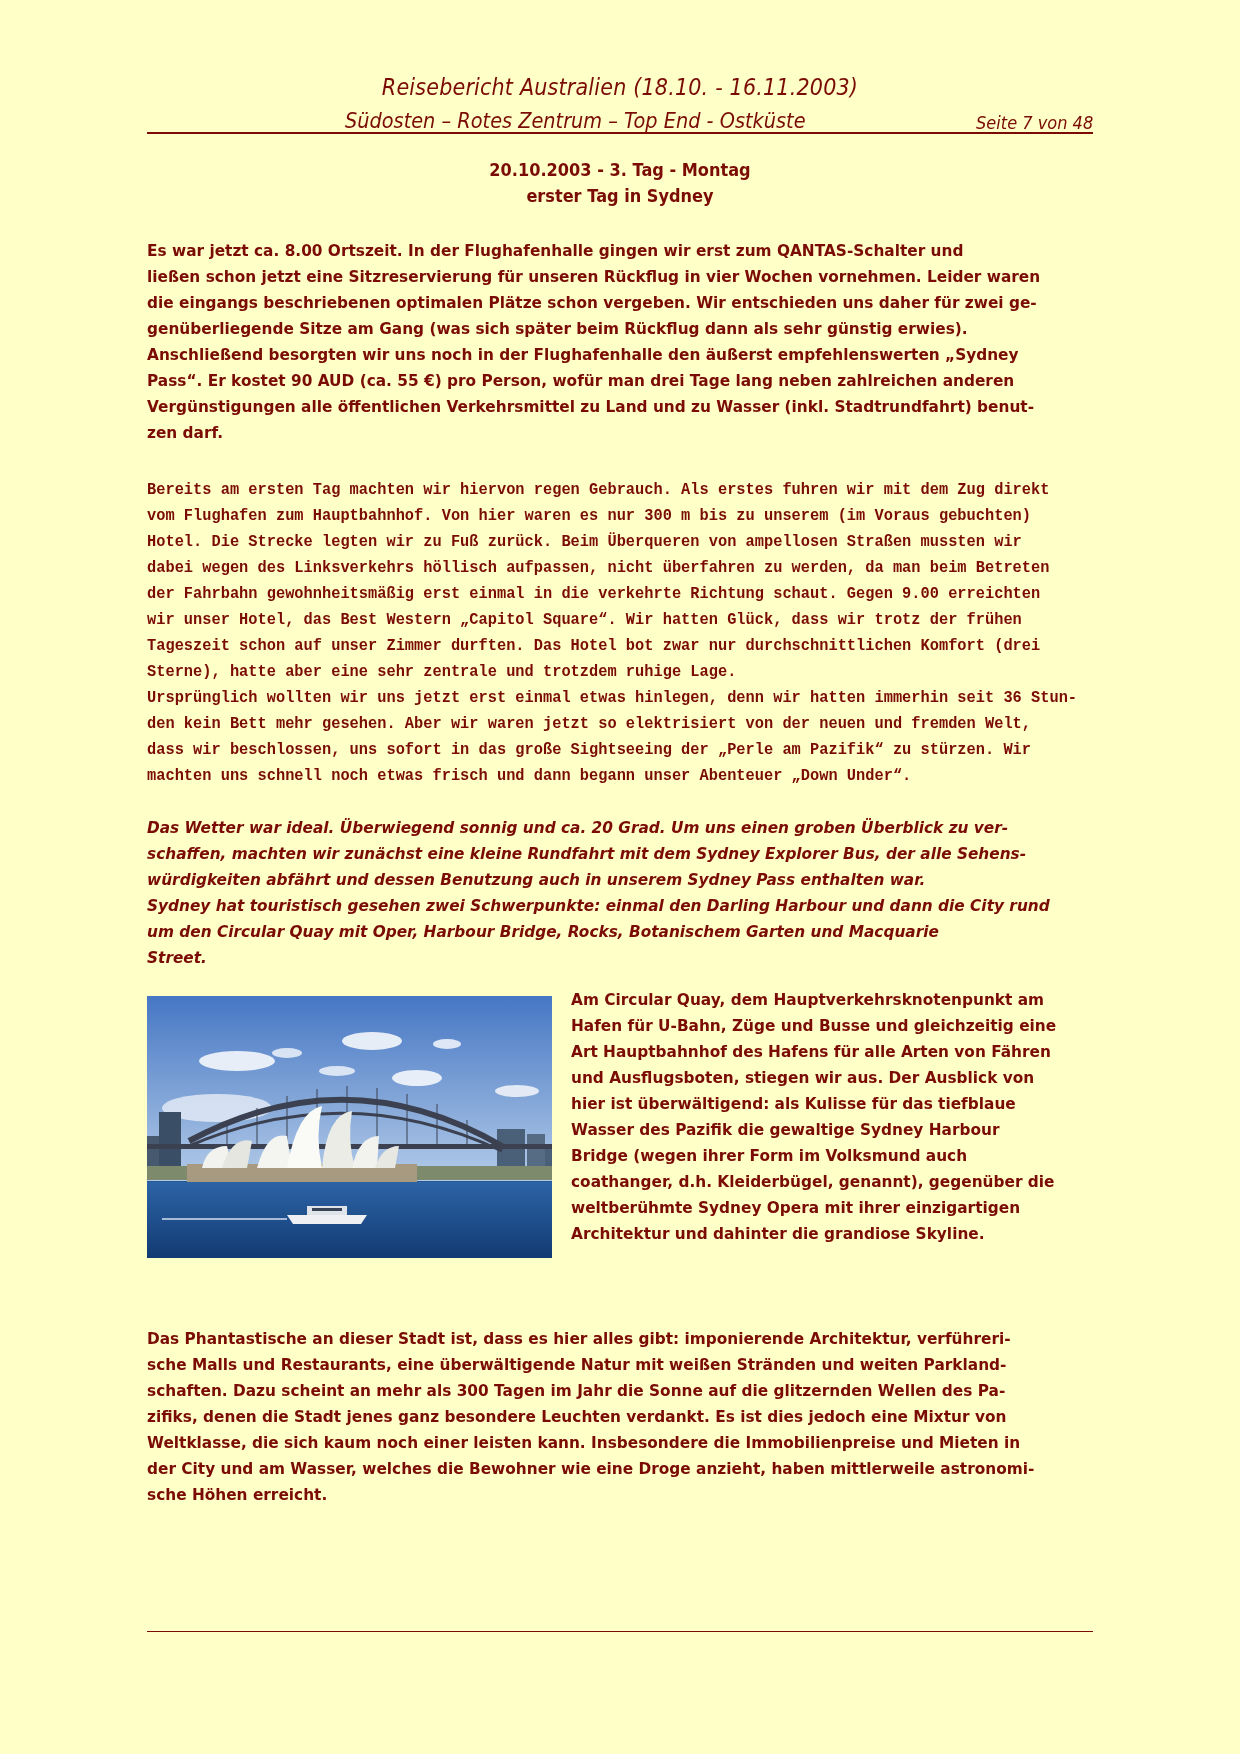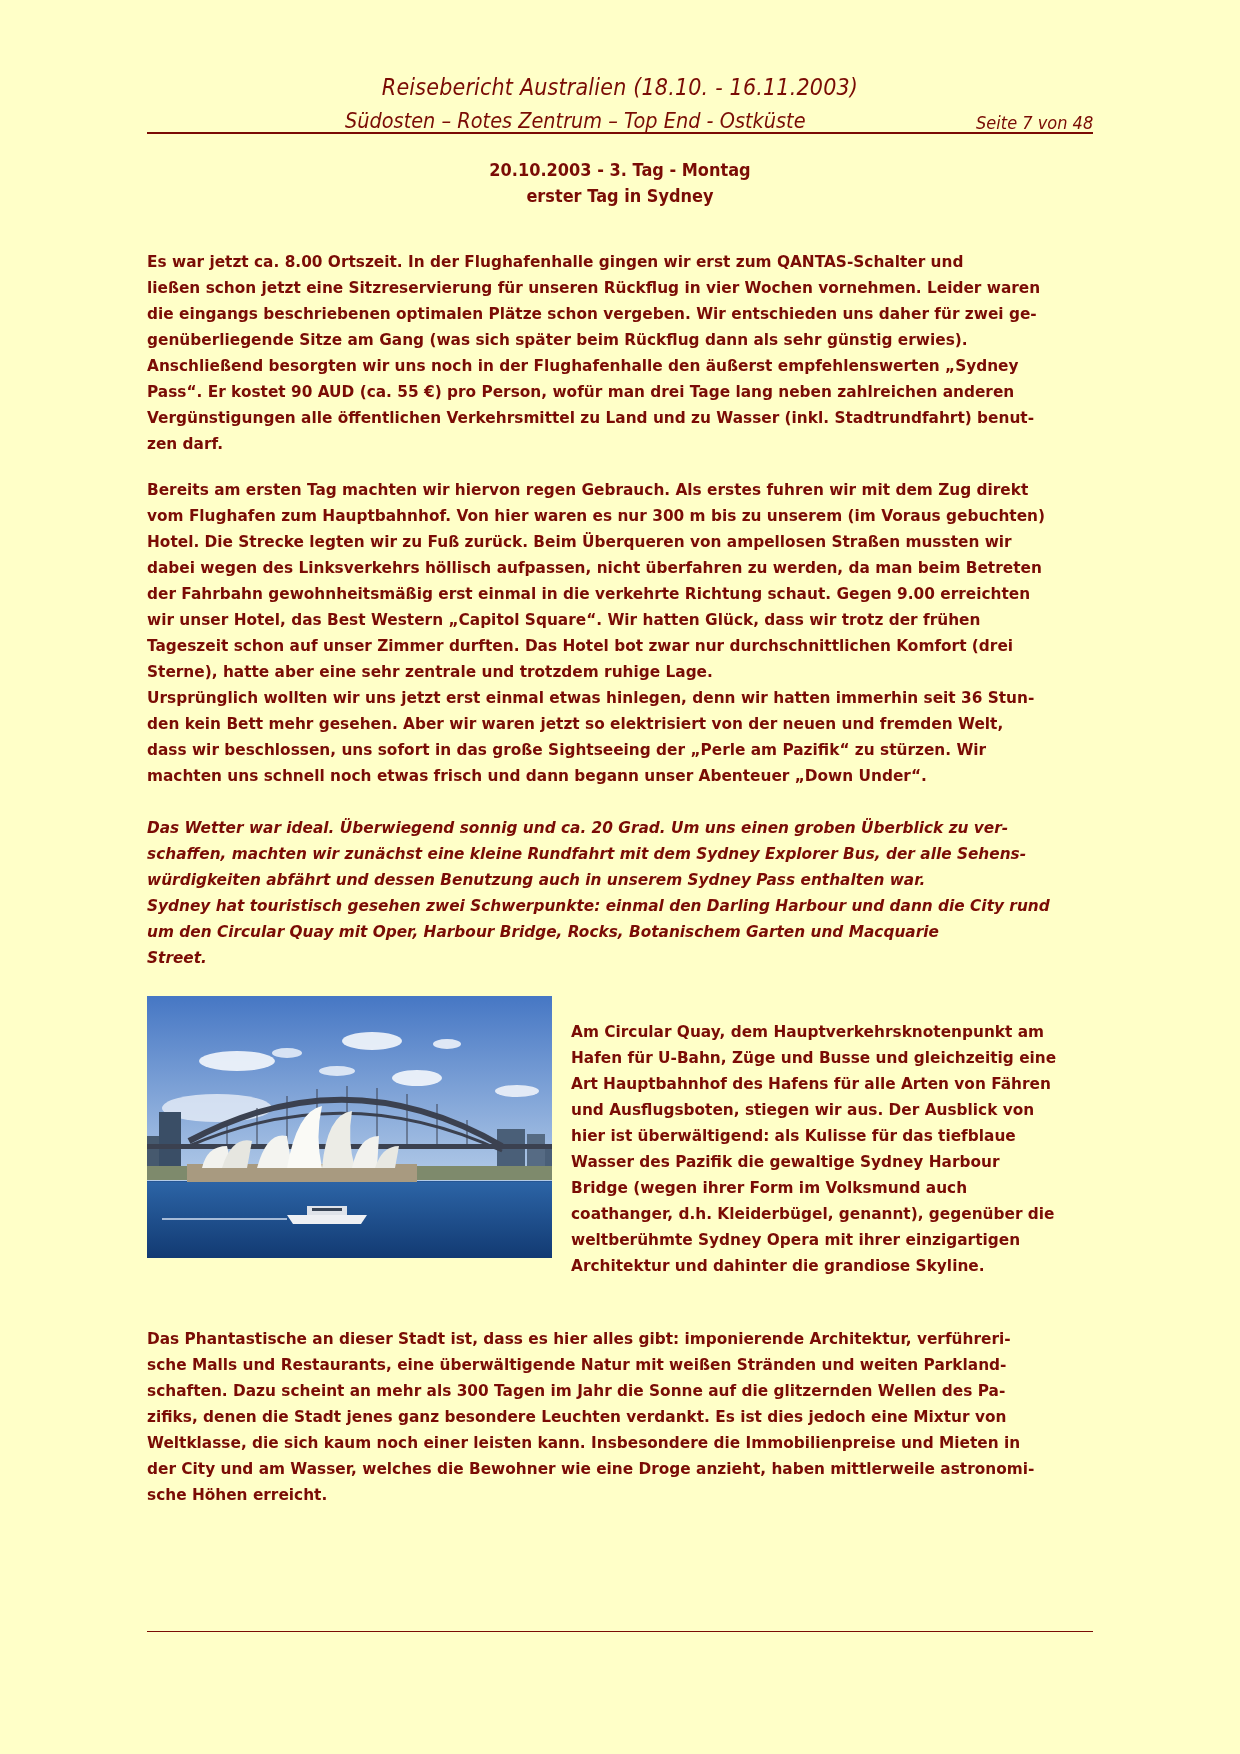--- a/index.html
+++ b/index.html
@@ -77,32 +77,32 @@
 <div class="page">
 
   <div class="hdr-title">Reisebericht Australien (18.10.  - 16.11.2003)</div>
   <div class="hdr-sub">Südosten – Rotes Zentrum – Top End - Ostküste</div>
   <div class="hdr-page">Seite 7 von 48</div>
   <div class="hdr-rule"></div>
 
   <div class="day-title" style="top:160px;">20.10.2003 - 3. Tag - Montag</div>
   <div class="day-title" style="top:186px;">erster Tag in Sydney</div>
 
-  <div class="para" style="top:249px;">
+  <div class="para" style="top:238px;">
     <span class="ln">Es war jetzt ca. 8.00 Ortszeit. In der Flughafenhalle gingen wir erst zum QANTAS-Schalter und</span>
     <span class="ln">ließen schon jetzt eine Sitzreservierung für unseren Rückflug in vier Wochen vornehmen. Leider waren</span>
     <span class="ln">die eingangs beschriebenen optimalen Plätze schon vergeben. Wir entschieden uns daher für zwei ge-</span>
     <span class="ln">genüberliegende Sitze am Gang (was sich später beim Rückflug dann als sehr günstig erwies).</span>
     <span class="ln">Anschließend besorgten wir uns noch in der Flughafenhalle den äußerst empfehlenswerten „Sydney</span>
     <span class="ln">Pass“. Er kostet 90 AUD (ca. 55 €) pro Person, wofür man drei Tage lang neben zahlreichen anderen</span>
     <span class="ln">Vergünstigungen alle öffentlichen Verkehrsmittel zu Land und zu Wasser (inkl. Stadtrundfahrt) benut-</span>
     <span class="ln">zen darf.</span>
   </div>
 
-  <div class="para" style="top:477px;">
+  <div class="para" style="top:477px;font-family:Liberation Mono, monospace;">
     <span class="ln">Bereits am ersten Tag machten wir hiervon regen Gebrauch. Als erstes fuhren wir mit dem Zug direkt</span>
     <span class="ln">vom Flughafen zum Hauptbahnhof. Von hier waren es nur 300 m bis zu unserem (im Voraus gebuchten)</span>
     <span class="ln">Hotel. Die Strecke legten wir zu Fuß zurück. Beim Überqueren von ampellosen Straßen mussten wir</span>
     <span class="ln">dabei wegen des Linksverkehrs höllisch aufpassen, nicht überfahren zu werden, da man beim Betreten</span>
     <span class="ln">der Fahrbahn gewohnheitsmäßig erst einmal in die verkehrte Richtung schaut. Gegen 9.00 erreichten</span>
     <span class="ln">wir unser Hotel, das Best Western „Capitol Square“. Wir hatten Glück, dass wir trotz der frühen</span>
     <span class="ln">Tageszeit schon auf unser Zimmer durften. Das Hotel bot zwar nur durchschnittlichen Komfort (drei</span>
     <span class="ln">Sterne), hatte aber eine sehr zentrale und trotzdem ruhige Lage.</span>
     <span class="ln">Ursprünglich wollten wir uns jetzt erst einmal etwas hinlegen, denn wir hatten immerhin seit 36 Stun-</span>
     <span class="ln">den kein Bett mehr gesehen. Aber wir waren jetzt so elektrisiert von der neuen und fremden Welt,</span>
@@ -178,21 +178,21 @@
 
       <rect x="0" y="186" width="405" height="76" fill="url(#sea)"></rect>
 
       <path d="M140 219 L 220 219 L 214 228 L 146 228 Z" fill="#eef0f4"></path>
       <rect x="160" y="210" width="40" height="9" fill="#dfe3ea"></rect>
       <rect x="165" y="212" width="30" height="3" fill="#394556"></rect>
       <path d="M15 223 L 140 223" stroke="#c9d7ea" stroke-width="2" opacity="0.8"></path>
     </svg>
   </div>
 
-  <div class="side" style="top:987px;margin-top:32px;">
+  <div class="side" style="top:987px;">
     <span class="ln">Am Circular Quay, dem Hauptverkehrsknotenpunkt am</span>
     <span class="ln">Hafen für U-Bahn, Züge und Busse und gleichzeitig eine</span>
     <span class="ln">Art Hauptbahnhof des Hafens für alle Arten von Fähren</span>
     <span class="ln">und Ausflugsboten, stiegen wir aus. Der Ausblick von</span>
     <span class="ln">hier ist überwältigend: als Kulisse für das tiefblaue</span>
     <span class="ln">Wasser des Pazifik die gewaltige Sydney Harbour</span>
     <span class="ln">Bridge (wegen ihrer Form im Volksmund auch</span>
     <span class="ln">coathanger, d.h. Kleiderbügel, genannt), gegenüber die</span>
     <span class="ln">weltberühmte Sydney Opera mit ihrer einzigartigen</span>
     <span class="ln">Architektur und dahinter die grandiose Skyline.</span>

